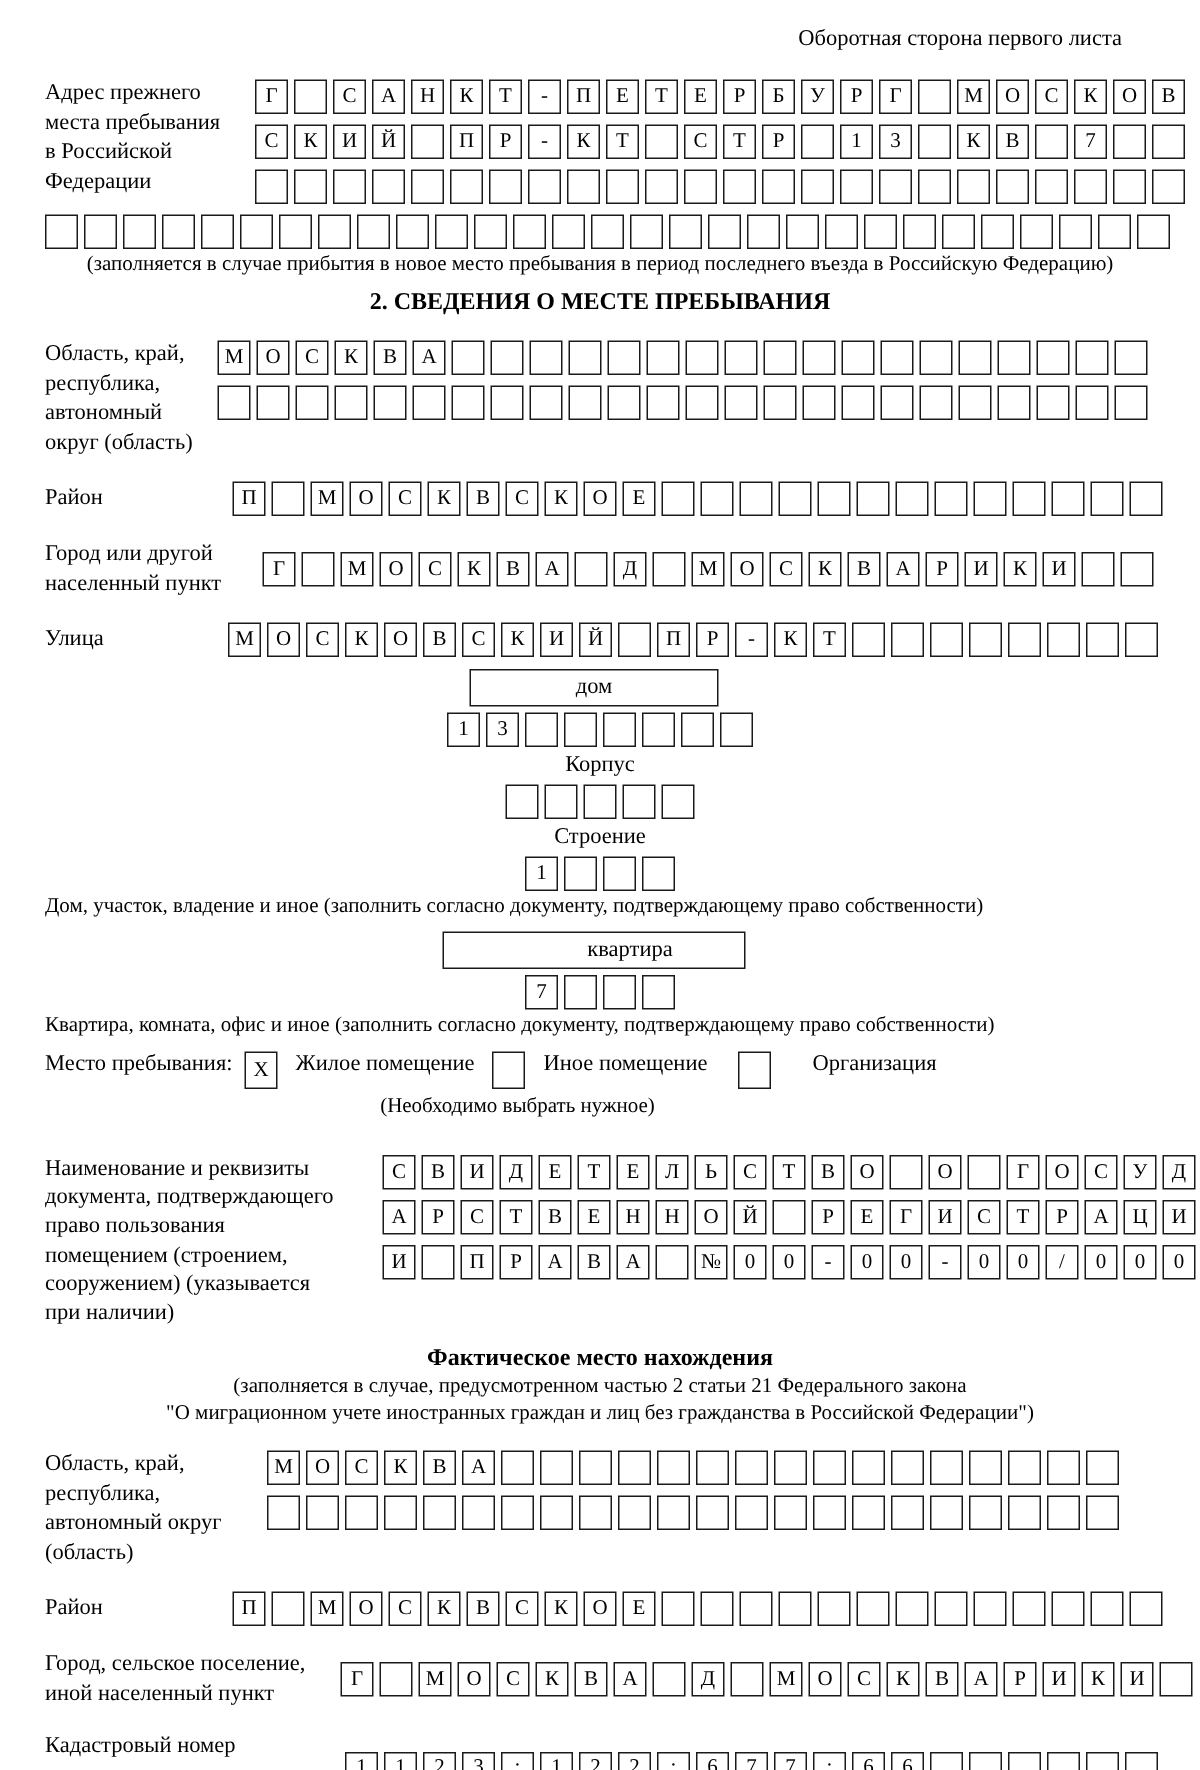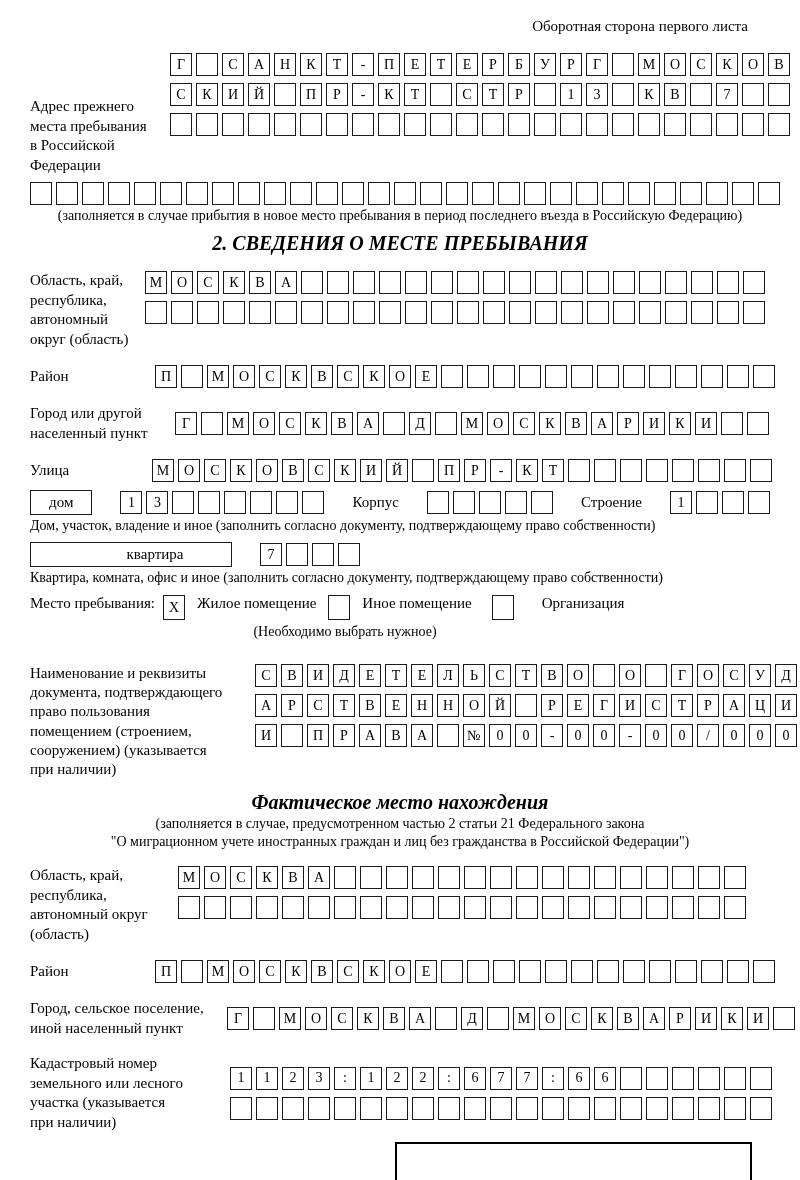--- a/index.html
+++ b/index.html
@@ -16,36 +16,36 @@
     width:22px; height:23px; border:1.6px solid #1a1a1a; flex:0 0 auto;
     display:inline-flex; align-items:center; justify-content:center;
     font-size:14px; line-height:1; background:#fff;
   }
   .rowsv { display:flex; flex-direction:column; gap:7px; }
 
   .field { display:flex; align-items:flex-start; margin-top:16px; }
   .field.vcenter { align-items:center; }
   .flabel { white-space:pre-line; line-height:1.3; font-size:15px; flex:0 0 auto; }
 
-  .w-prev   { width:140px;margin-top:44px; }
+  .w-prev   { width:140px; }
   .w-reg2   { width:115px; }
   .w-dist   { width:125px; }
   .w-city2  { width:145px; }
   .w-street { width:122px; }
   .w-doc    { width:225px; line-height:1.28; }
   .w-regf   { width:148px; }
   .w-cityf  { width:197px; }
   .w-cad    { width:200px; }
 
   .fullrow { margin-top:7px; }
   .caption { font-size:14px; margin-top:3px; }
   .caption.center { text-align:center; }
-  .sect-title { text-align:center; font-weight:bold; font-size:20px; margin-top:8px;font-style:italic; }
-
-  .houserow { display:flex; align-items:center; margin-top:8px; gap:20px; }
+  .sect-title { text-align:center; font-weight:bold; font-size:16px; margin-top:8px; }
+
+  .houserow { display:flex; align-items:center; margin-top:8px; gap:4px;flex-direction:column; }
   .widebox {
     border:1.6px solid #1a1a1a; height:25px; display:flex; align-items:center;
     justify-content:center; font-size:15px;
   }
   .box-dom { width:166px; margin-right:8px; }
   .box-kv  { width:202px; margin-right:8px;padding-left:48px; }
   .inline-lbl { padding:0 8px; white-space:nowrap; }
 
   .stayrow { display:flex; align-items:flex-start; margin-top:9px; }
   .stayrow .cell { width:22px; height:25px; }

